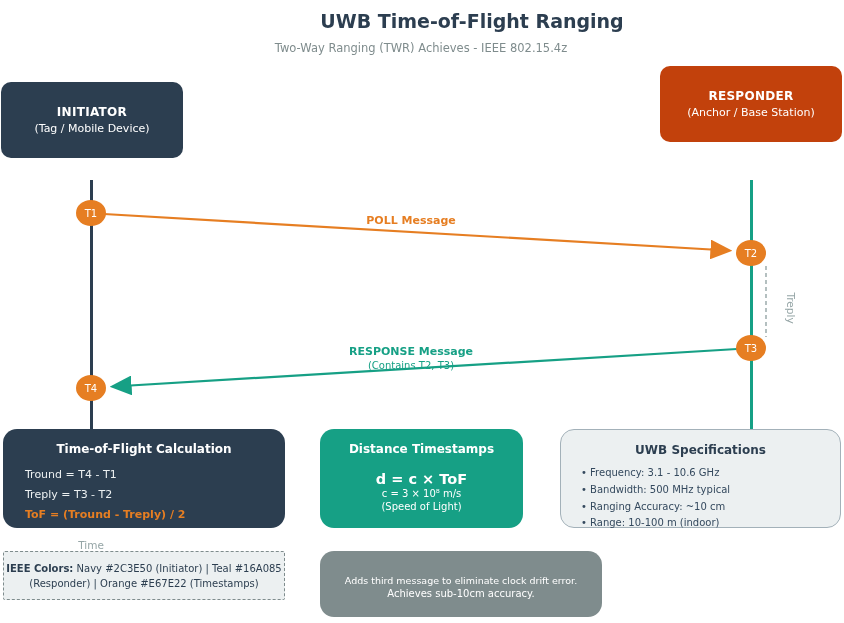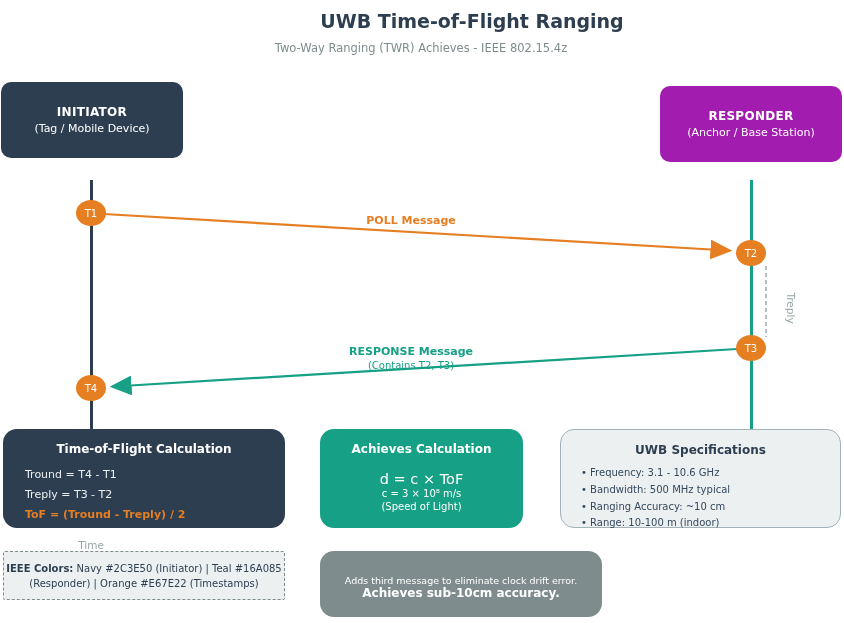--- a/index.html
+++ b/index.html
@@ -30,21 +30,21 @@
   
   .actor {
     width: 182px; height: 76px;
     border-radius: 10px;
     color: #ffffff; text-align: center;
     display: flex; flex-direction: column;
     align-items: center; justify-content: center;
     gap: 3px;
   }
   .actor-initiator { left: 1px; top: 82px; background: #2C3E50; }
-  .actor-responder { left: 660px; top: 86px; background: #a21caf; }
+  .actor-responder { left: 660px; top: 66px; background: #c2410c; }
   .actor-name { font-size: 12px; font-weight: bold; letter-spacing: 0.3px; }
   .actor-desc { font-size: 11px; }
 
   
   .lifeline { width: 3px; top: 180px; height: 249px; }
   .lifeline-left  { left: 90px; background: #2C3E50; }
   .lifeline-right { left: 750px; background: #16A085; }
 
   
   .arrow-layer { left: 0; top: 0; pointer-events: none; }
@@ -93,21 +93,21 @@
   .tof-title { text-align: center; font-size: 12px; font-weight: bold; color: #ffffff; margin-bottom: 9px; }
   .tof-line { font-size: 11px; line-height: 20px; }
   .tof-result { font-size: 11px; line-height: 20px; font-weight: bold; color: #E67E22; }
 
   .dist-box {
     left: 320px; top: 429px; width: 203px; height: 99px;
     background: #16A085; color: #ffffff; text-align: center;
     padding-top: 13px;
   }
   .dist-title { font-size: 12px; font-weight: bold; }
-  .dist-formula { font-size: 14.5px; font-weight: normal; margin-top: 15px; }
+  .dist-formula { font-size: 14.5px; font-weight: bold; margin-top: 15px; }
   .dist-note { font-size: 10px; line-height: 13px; text-align: center; }
   .dist-note2 { font-size: 10px; line-height: 13px; }
 
   .specs-box {
     left: 560px; top: 429px; width: 281px; height: 99px;
     background: #ECF0F1; border: 1px solid #A3B1B9;
     color: #2C3E50; padding: 13px 20px 0 20px;
   }
   .specs-title { text-align: center; font-size: 12px; font-weight: bold; margin-bottom: 8px; }
   .specs-item { font-size: 10px; line-height: 16.8px; color: #34495E; }
@@ -122,21 +122,21 @@
   }
   .ieee-bold { font-weight: bold; }
 
   .dstwr-box {
     left: 320px; top: 551px; width: 282px; height: 66px;
     background: #7F8C8D; color: #ffffff; text-align: center;
     padding-top: 13px;
   }
   .dstwr-title { font-size: 12px; font-weight: bold; }
   .dstwr-line { font-size: 9.5px; margin-top: 10px; line-height: 13px; }
-  .dstwr-line2 { font-size: 12px; line-height: 13px; font-weight: bold; }
+  .dstwr-line2 { font-size: 10px; line-height: 13px; }
 </style>
 </head>
 <body>
 
 <div class="canvas">
 
   <div class="abs title">UWB Time-of-Flight Ranging</div>
   <div class="abs subtitle">Two-Way Ranging (TWR) Achieves - IEEE 802.15.4z</div>
 
   <div class="abs actor actor-initiator">
@@ -177,21 +177,21 @@
   <div class="abs time-label">Time</div>
 
   <div class="abs infobox tof-box">
     <div class="tof-title">Time-of-Flight Calculation</div>
     <div class="tof-line">Tround = T4 - T1</div>
     <div class="tof-line">Treply = T3 - T2</div>
     <div class="tof-result">ToF = (Tround - Treply) / 2</div>
   </div>
 
   <div class="abs infobox dist-box">
-    <div class="dist-title">Achieves Calculation</div>
+    <div class="dist-title">Distance Timestamps</div>
     <div class="dist-formula">d = c × ToF</div>
     <div class="dist-note">c = 3 × 10⁸ m/s</div>
     <div class="dist-note2">(Speed of Light)</div>
   </div>
 
   <div class="abs infobox specs-box">
     <div class="specs-title">UWB Specifications</div>
     <div class="specs-item">• Frequency: 3.1 - 10.6 GHz</div>
     <div class="specs-item">• Bandwidth: 500 MHz typical</div>
     <div class="specs-item">• Ranging Accuracy: ~10 cm</div>

